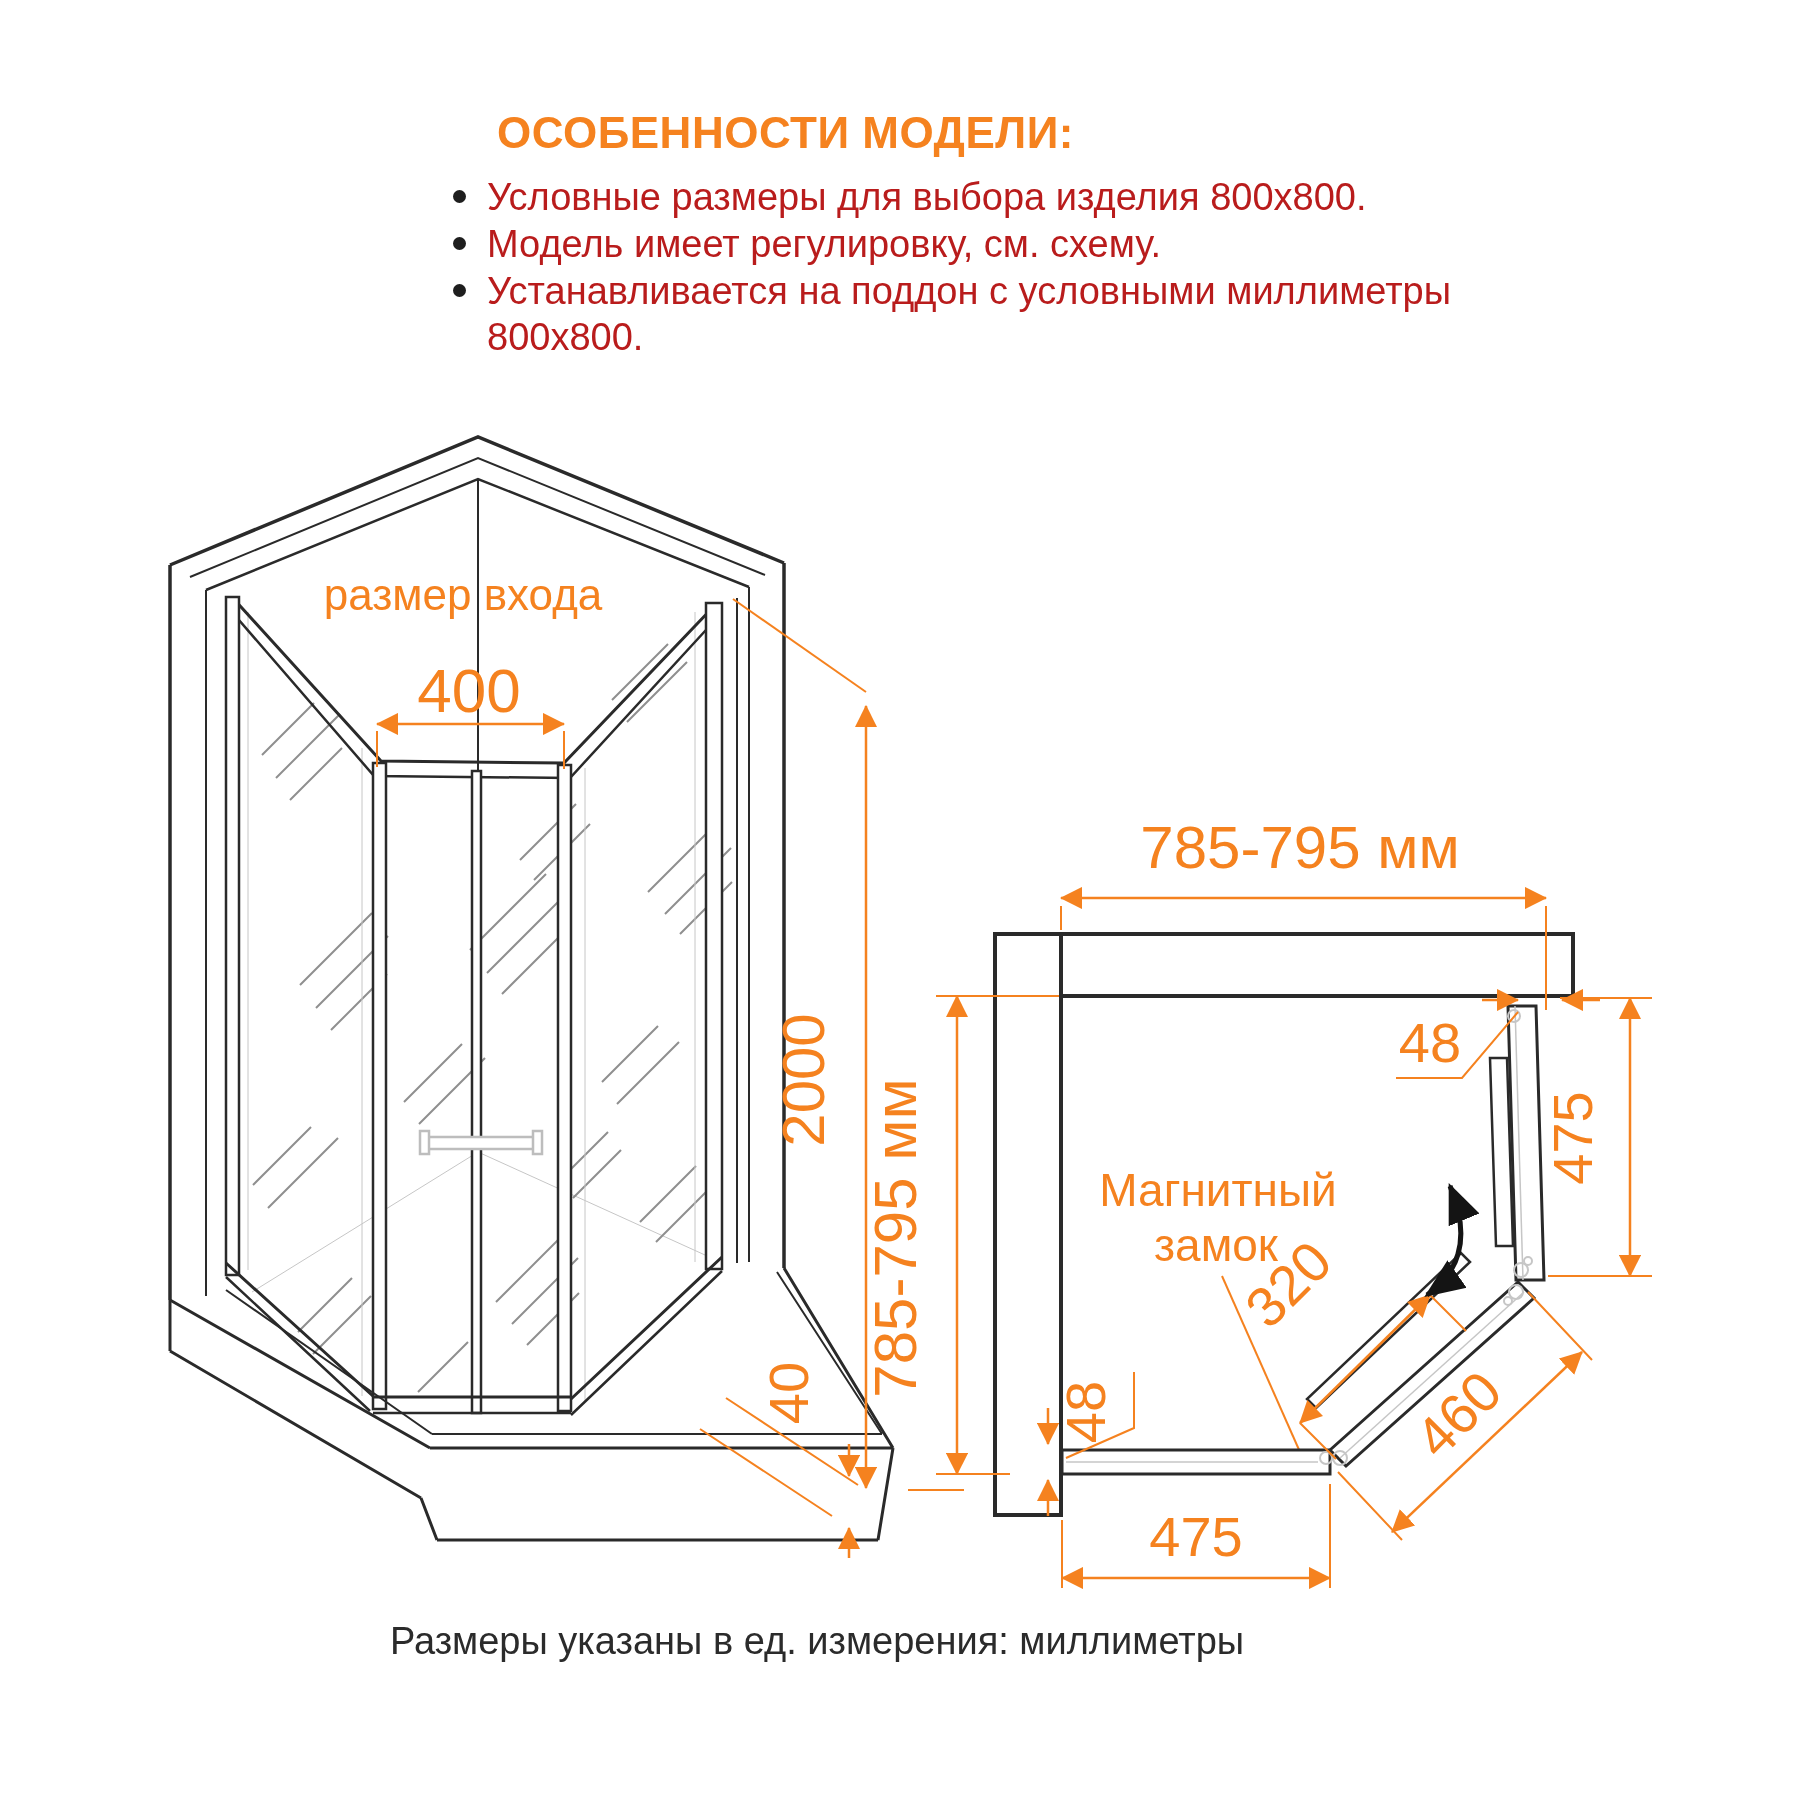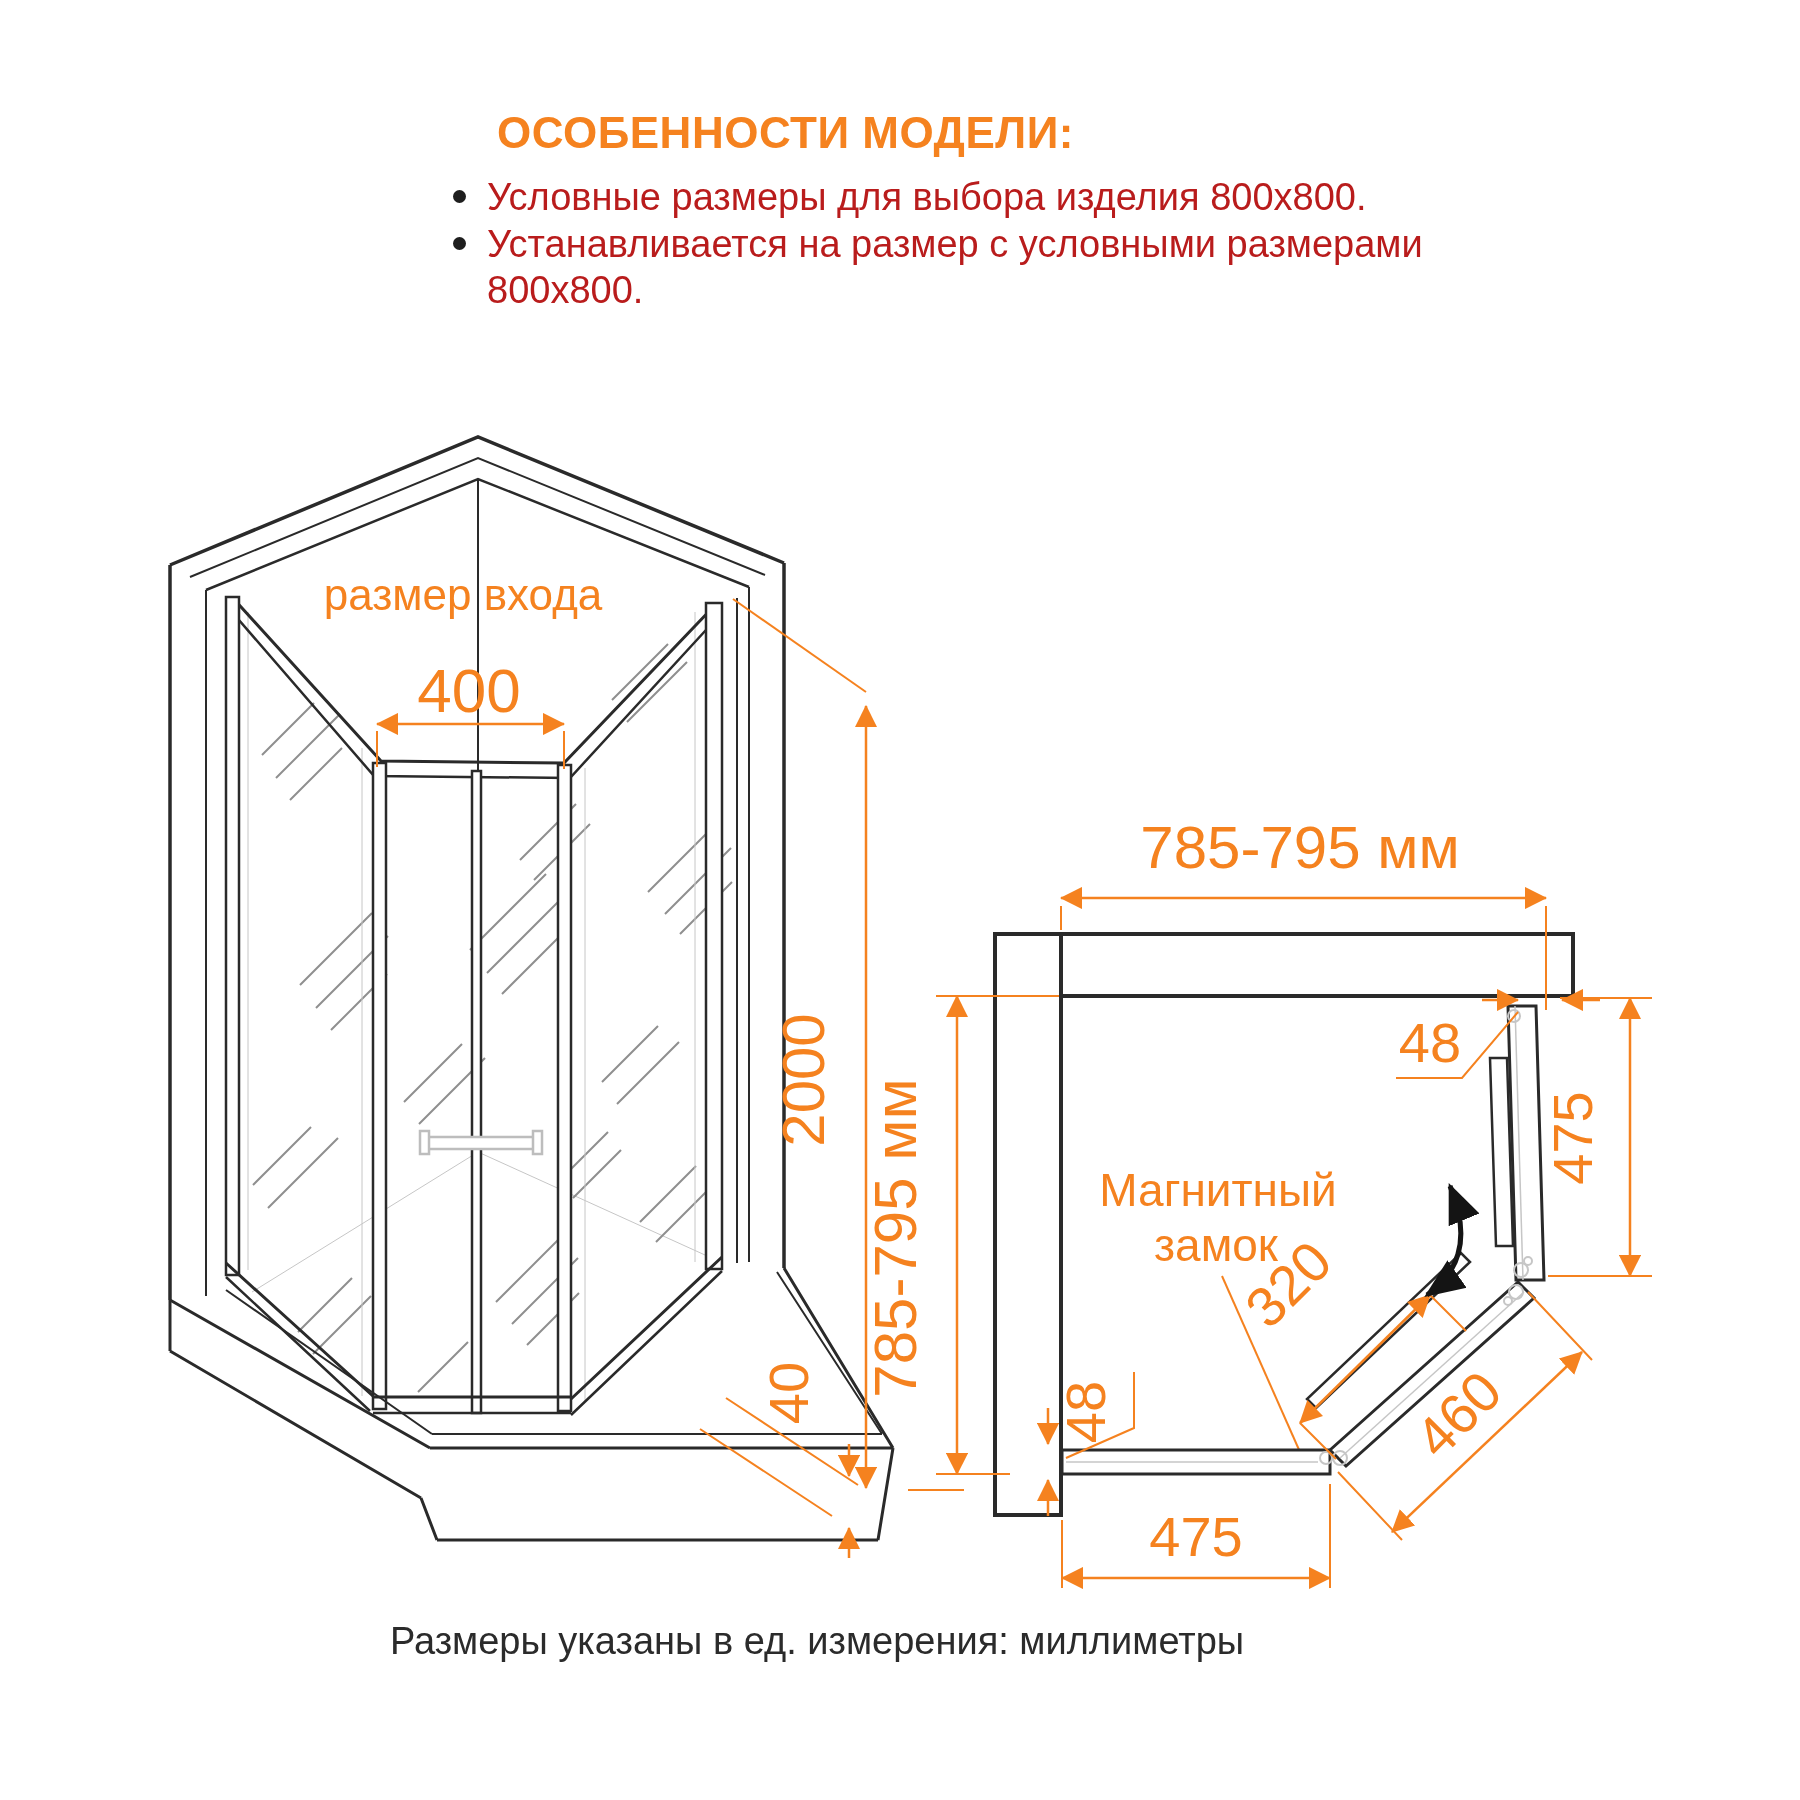--- a/index.html
+++ b/index.html
@@ -40,21 +40,22 @@
 </style>
 </head>
 <body>
 
 <div class="canvas">
 
   <div class="features">
     <h1>ОСОБЕННОСТИ МОДЕЛИ:</h1>
     <ul>
       <li>Условные размеры для выбора изделия 800х800.</li>
-      <li>Устанавливается на размер с условными размерами 800х800.</li>
+      <li>Модель имеет регулировку, см. схему.</li>
+      <li>Устанавливается на поддон с условными миллиметры 800х800.</li>
     </ul>
   </div>
 
   <svg width="1800" height="1800" viewBox="0 0 1800 1800">
     <defs>
       <marker id="mo" viewBox="0 0 10 10" refX="9.5" refY="5" markerWidth="9" markerHeight="9" orient="auto-start-reverse">
           <path d="M0,0 L10,5 L0,10 z" fill="#f5821f"></path>
         </marker>
       <marker id="mb" viewBox="0 0 12 10" refX="11" refY="5" markerWidth="8" markerHeight="7" orient="auto-start-reverse">
           <path d="M0,0 L12,5 L0,10 z" fill="#141414"></path>

